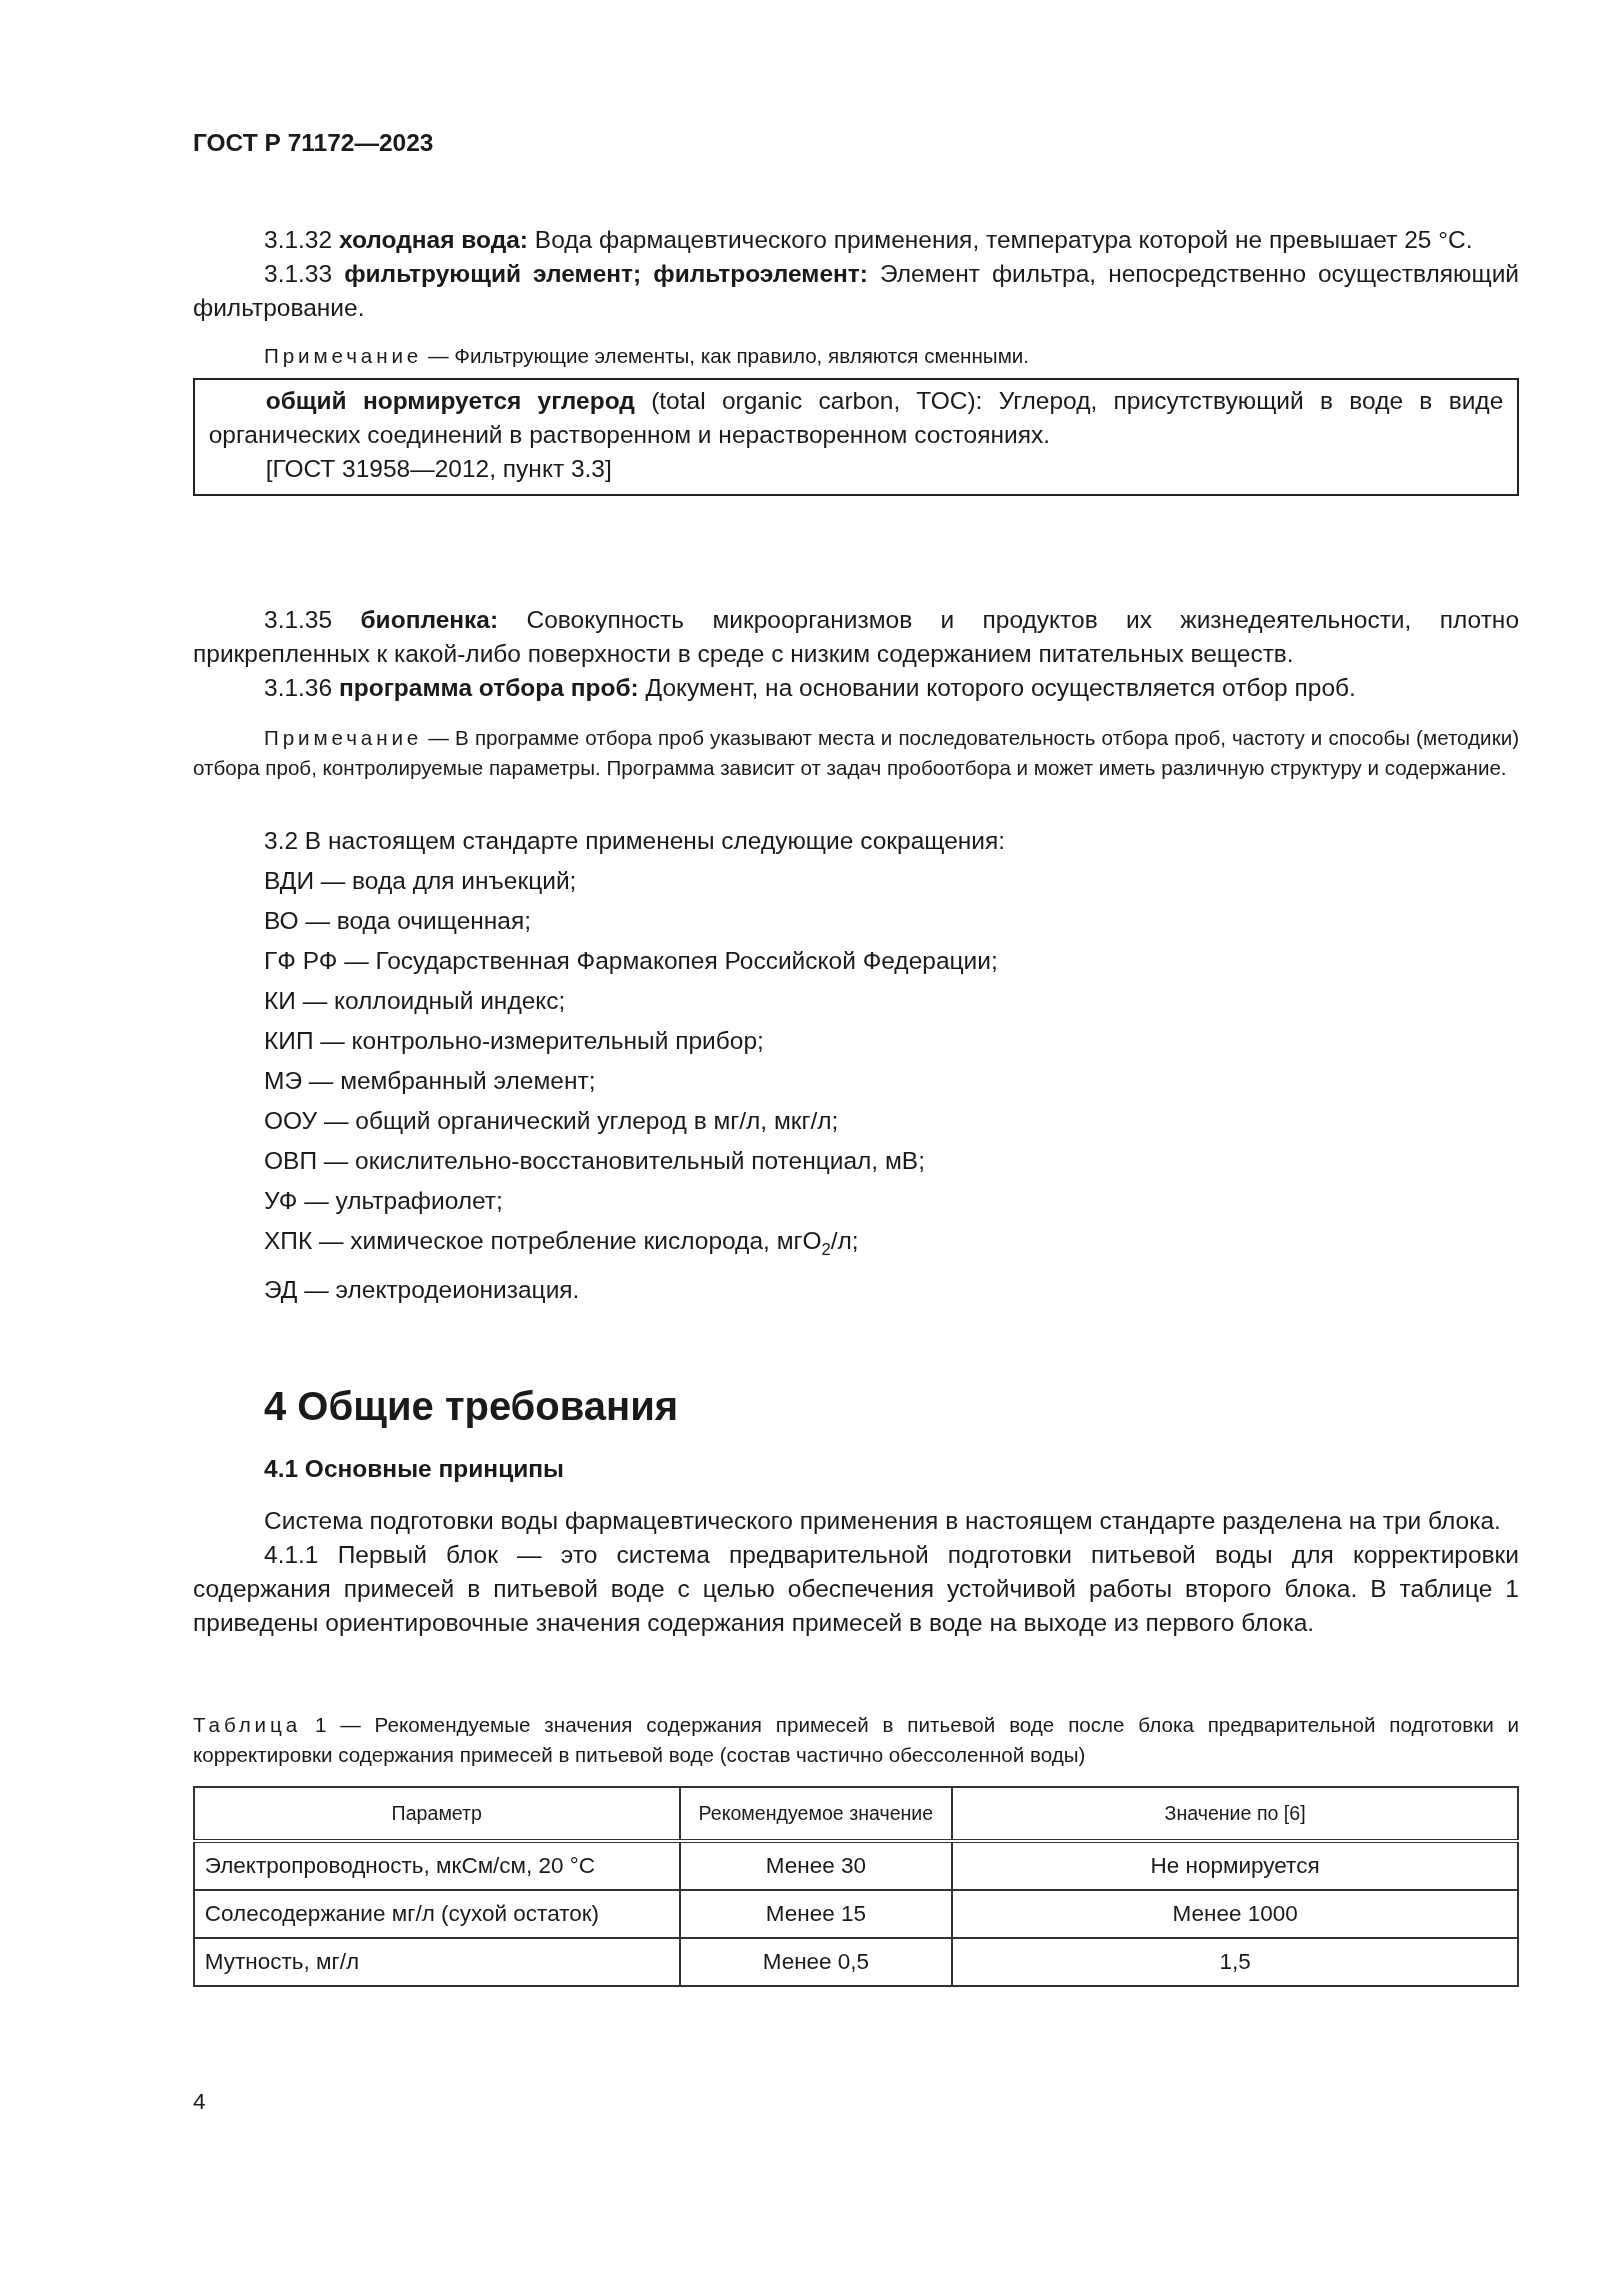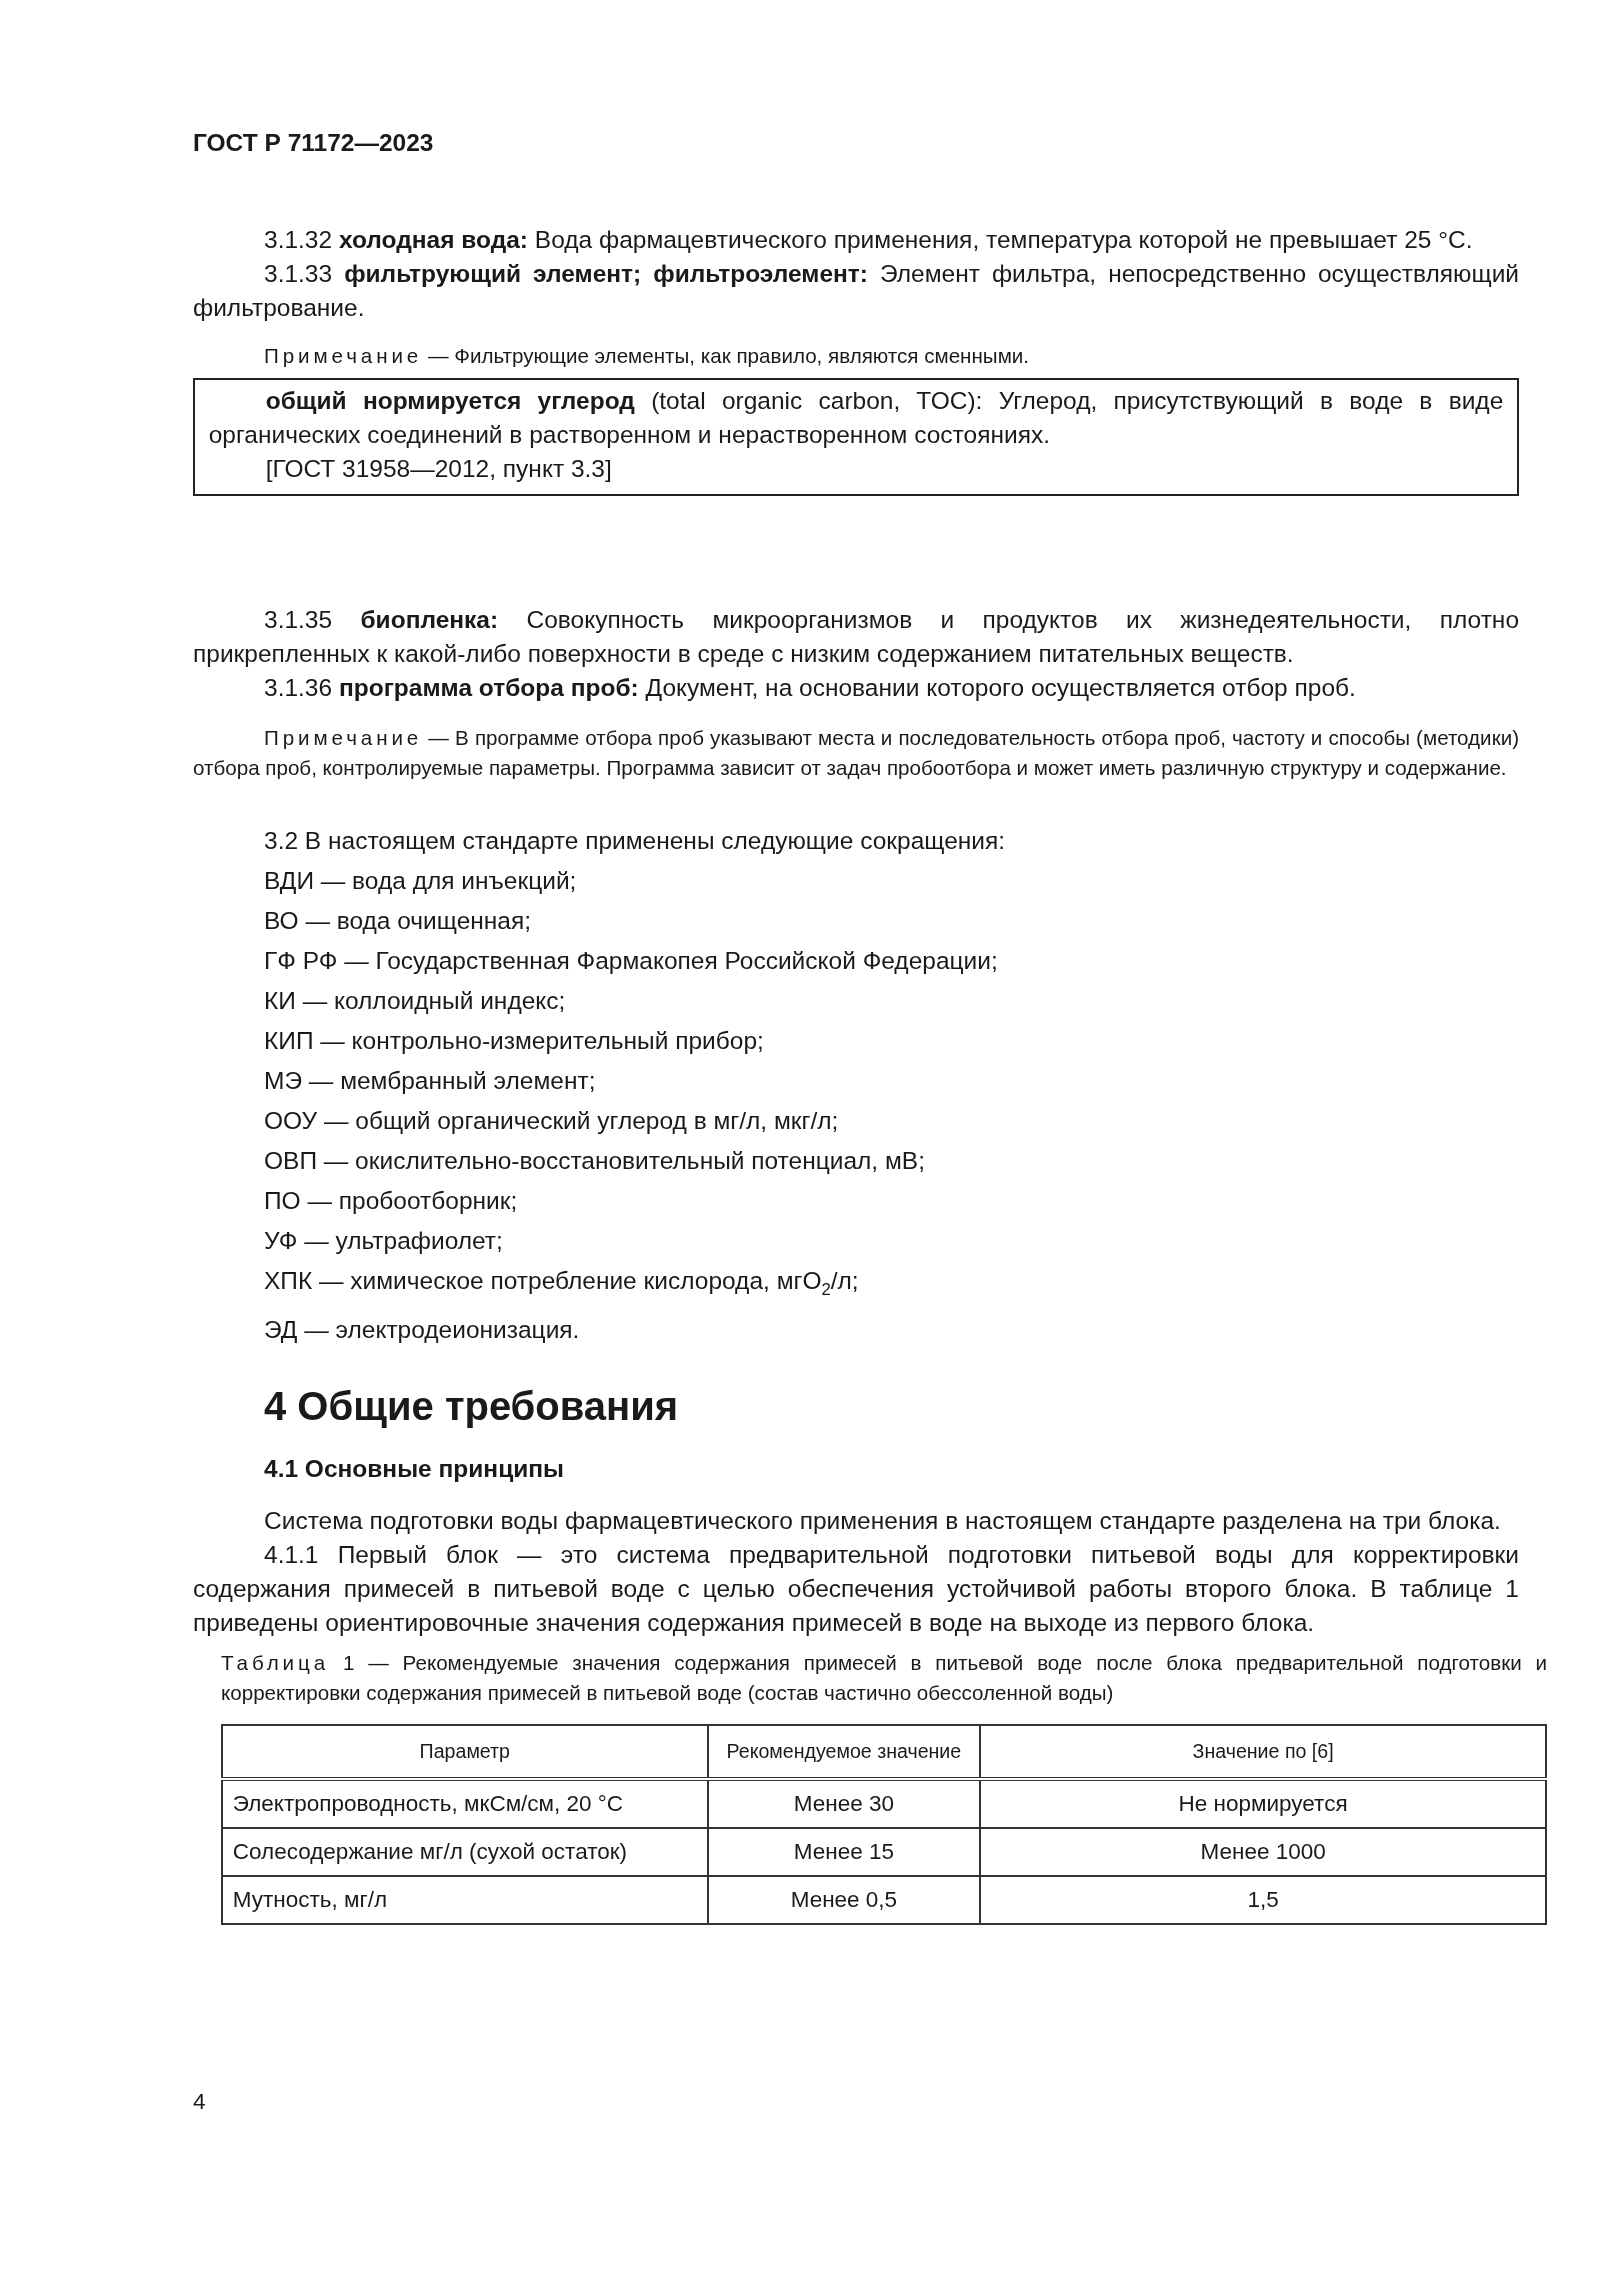--- a/index.html
+++ b/index.html
@@ -94,36 +94,35 @@
   <div style="position:absolute; top:821px; width:1326px;">
     <p class="abbr">3.2 В настоящем стандарте применены следующие сокращения:</p>
     <p class="abbr">ВДИ — вода для инъекций;</p>
     <p class="abbr">ВО — вода очищенная;</p>
     <p class="abbr">ГФ РФ — Государственная Фармакопея Российской Федерации;</p>
     <p class="abbr">КИ — коллоидный индекс;</p>
     <p class="abbr">КИП — контрольно-измерительный прибор;</p>
     <p class="abbr">МЭ — мембранный элемент;</p>
     <p class="abbr">ООУ — общий органический углерод в мг/л, мкг/л;</p>
     <p class="abbr">ОВП — окислительно-восстановительный потенциал, мВ;</p>
-    <p class="abbr">ПО — пробоотборник;</p>
     <p class="abbr">УФ — ультрафиолет;</p>
     <p class="abbr">
       <span>ХПК — химическое потребление кислорода, мгО</span><sub>2</sub><span>/л;</span>
     </p>
     <p class="abbr">ЭД — электродеионизация.</p>
   </div>
 
   <div style="position:absolute; top:1384px; width:1326px;">
     <h2 class="section">4 Общие требования</h2>
     <h3 class="subsection" style="margin-top:25.5px;">4.1 Основные принципы</h3>
     <p class="p" style="margin-top:21.6px;">Система подготовки воды фармацевтического применения в настоящем стандарте разделена на три блока.</p>
     <p class="p">4.1.1 Первый блок — это система предварительной подготовки питьевой воды для корректировки содержания примесей в питьевой воде с целью обеспечения устойчивой работы второго блока. В таблице 1 приведены ориентировочные значения содержания примесей в воде на выходе из первого блока.</p>
   </div>
 
-  <div style="position:absolute; top:1648px; width:1326px;margin-left:28px;">
+  <div style="position:absolute; top:1710px; width:1326px;">
     <p class="note" style="text-indent:0;">
       <span class="spaced">Таблица</span>
       <span>1 — Рекомендуемые значения содержания примесей в питьевой воде после блока предварительной подготовки и корректировки содержания примесей в питьевой воде (состав частично обессоленной воды)</span>
     </p>
     <table class="t" style="margin-top:15.7px;">
       <thead>
         <tr>
           <th style="width:464px;">Параметр</th>
           <th style="width:251px;">Рекомендуемое значение</th>
           <th>Значение по [6]</th>

